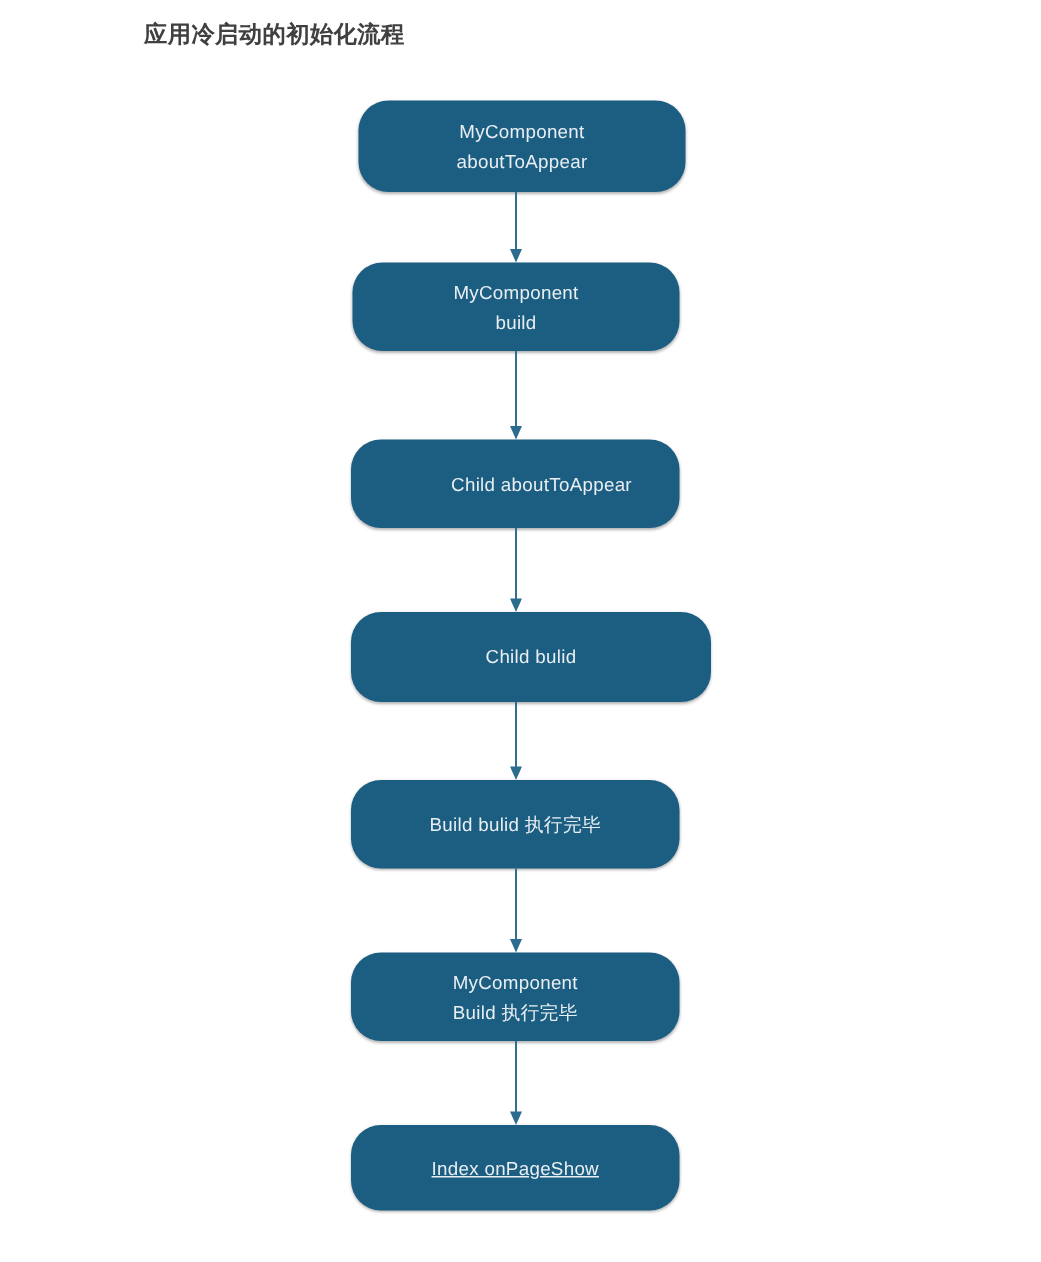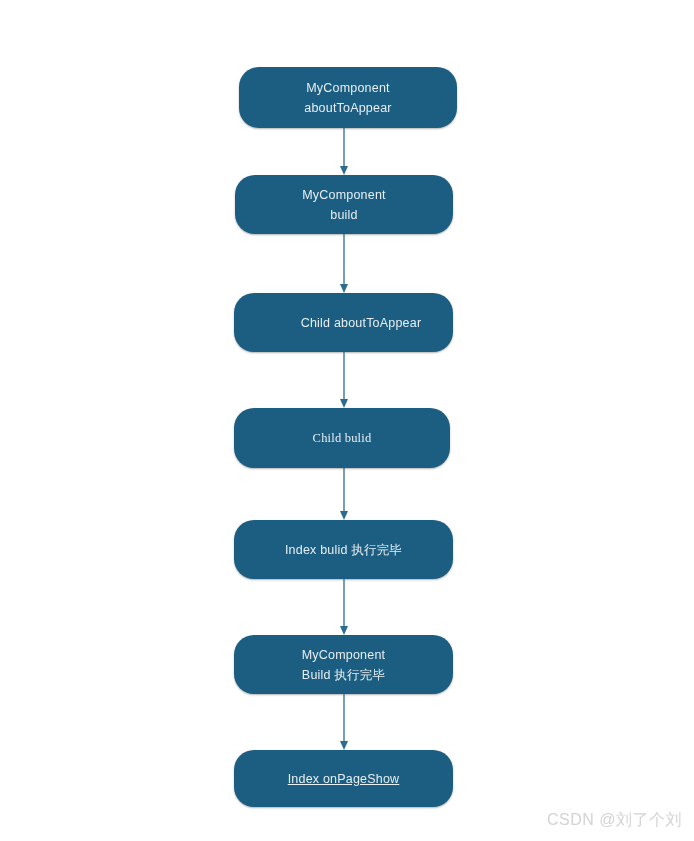--- a/index.html
+++ b/index.html
@@ -66,28 +66,29 @@
     font-size: 16px;
     color: #d3d3d3;
     letter-spacing: 0.5px;
     white-space: nowrap;
   }
 </style>
 </head>
 <body>
 
 <div id="canvas">
+  <div class="chart-title">应用冷启动的初始化流程</div>
   <div id="nodes-layer">
       <div class="node" style="left: 239px; top: 67px; width: 218px; height: 61px; background: rgb(27, 94, 130); color: rgb(232, 238, 242);">MyComponent
 aboutToAppear</div>
       <div class="node" style="left: 235px; top: 175px; width: 218px; height: 59px; background: rgb(27, 94, 130); color: rgb(232, 238, 242);">MyComponent
 build</div>
       <div class="node" style="left: 234px; top: 293px; width: 219px; height: 59px; background: rgb(27, 94, 130); color: rgb(232, 238, 242); padding-left: 43px;">Child aboutToAppear</div>
-      <div class="node" style="left: 234px; top: 408px; width: 216px; height: 60px; background: rgb(27, 94, 130); color: rgb(232, 238, 242); font-family: Liberation Serif, serif;">Child bulid</div>
-      <div class="node" style="left: 234px; top: 520px; width: 219px; height: 59px; background: rgb(27, 94, 130); color: rgb(232, 238, 242);">Index bulid  执行完毕</div>
+      <div class="node" style="left: 234px; top: 408px; width: 240px; height: 60px; background: rgb(27, 94, 130); color: rgb(232, 238, 242);">Child bulid</div>
+      <div class="node" style="left: 234px; top: 520px; width: 219px; height: 59px; background: rgb(27, 94, 130); color: rgb(232, 238, 242);">Build bulid  执行完毕</div>
       <div class="node" style="left: 234px; top: 635px; width: 219px; height: 59px; background: rgb(27, 94, 130); color: rgb(232, 238, 242);">MyComponent
 Build 执行完毕</div>
       <div class="node" style="left: 234px; top: 750px; width: 219px; height: 57px; background: rgb(27, 94, 130); color: rgb(232, 238, 242); text-decoration: underline;">Index onPageShow</div>
     </div>
   <div id="edges-layer">
       <div class="connector" style="left: 337px; top: 128px; height: 47px;">
         <svg width="14" height="47" viewBox="0 0 14 47">
           <line x1="7" y1="0" x2="7" y2="39" stroke="#2b6c8f" stroke-width="1.3"></line>
           <polygon points="3,38 11,38 7,47" fill="#2b6c8f"></polygon>
         </svg>
@@ -116,14 +117,13 @@
           <polygon points="3,47 11,47 7,56" fill="#2b6c8f"></polygon>
         </svg>
       </div>
       <div class="connector" style="left: 337px; top: 694px; height: 56px;">
         <svg width="14" height="56" viewBox="0 0 14 56">
           <line x1="7" y1="0" x2="7" y2="48" stroke="#2b6c8f" stroke-width="1.3"></line>
           <polygon points="3,47 11,47 7,56" fill="#2b6c8f"></polygon>
         </svg>
       </div>
     </div>
-  <div class="watermark">CSDN @刘了个刘</div>
 </div>
 
 </body></html>

